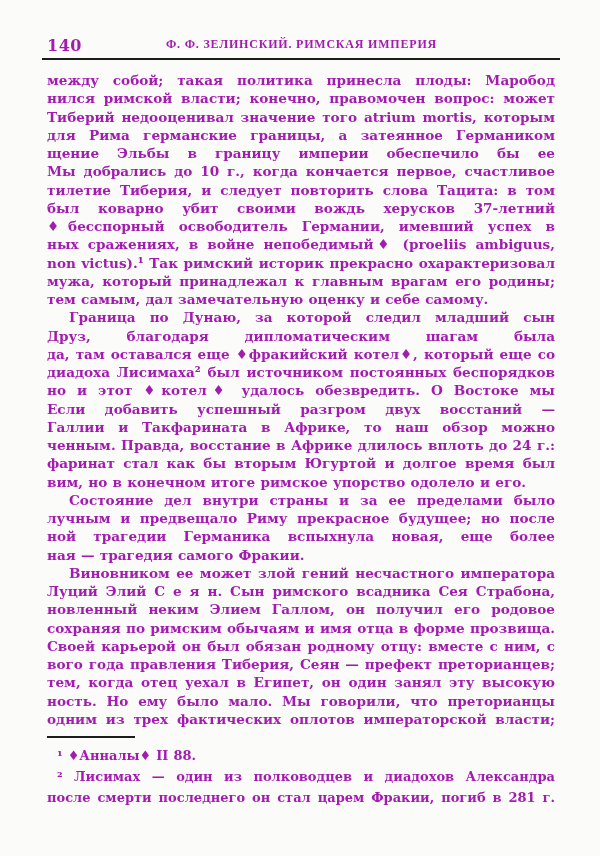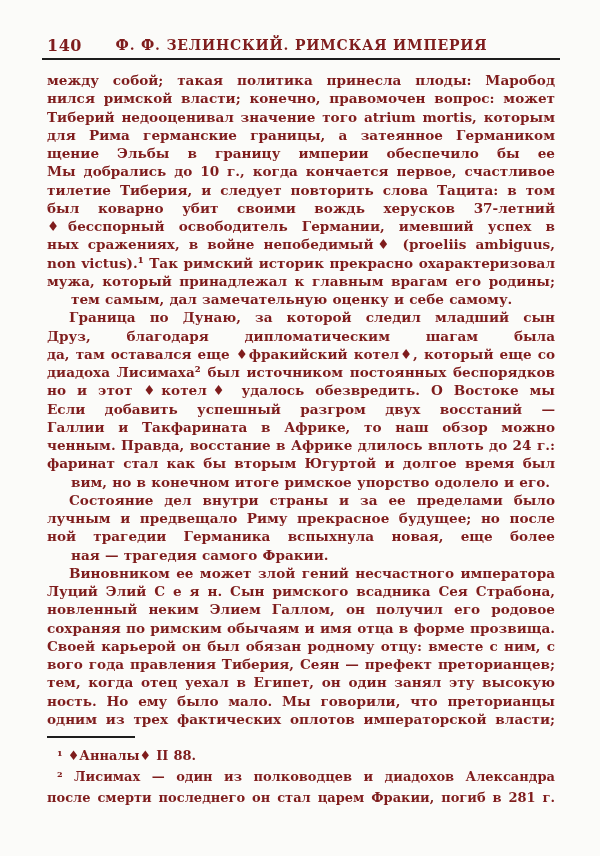--- a/index.html
+++ b/index.html
@@ -7,21 +7,21 @@
     padding: 0;
     background: #e8e8e6;
   }
   .page {
     position: relative;
     width: 600px;
     height: 856px;
     background: #fbfbf9;
     font-family: "DejaVu Serif", "Liberation Serif", serif;
     font-weight: 700;
-    color: #7f1d1d;
+    color: #a21caf;
     overflow: hidden;
     box-sizing: border-box;
   }
   
   .header {
     position: absolute;
     top: 36px;
     left: 47px;
     right: 44px;
     height: 22px;
@@ -32,22 +32,23 @@
     top: 0;
     font-size: 16px;
     letter-spacing: 0.5px;
   }
   .running-title {
     position: absolute;
     left: 0;
     right: 0;
     top: 1px;
     text-align: center;
-    font-size: 14px;
+    font-size: 12px;
     letter-spacing: 0.8px;
+    font-family: Liberation Serif, serif;
   }
   .header-rule {
     position: absolute;
     top: 58px;
     left: 42px;
     right: 40px;
     border-top: 2px solid #1d1d1d;
     height: 0;
   }
   
@@ -66,21 +67,20 @@
     text-align-last: justify;
     white-space: nowrap;
     word-spacing: 0.5px;
   }
   .line.justified {
     white-space: normal;
   }
   .line.endline {
     text-align-last: left;
     white-space: normal;
-    margin-left: 24px;
   }
   .line.indent {
     text-indent: 22px;
   }
   
   .footnote-rule {
     position: absolute;
     top: 736px;
     left: 47px;
     width: 88px;

